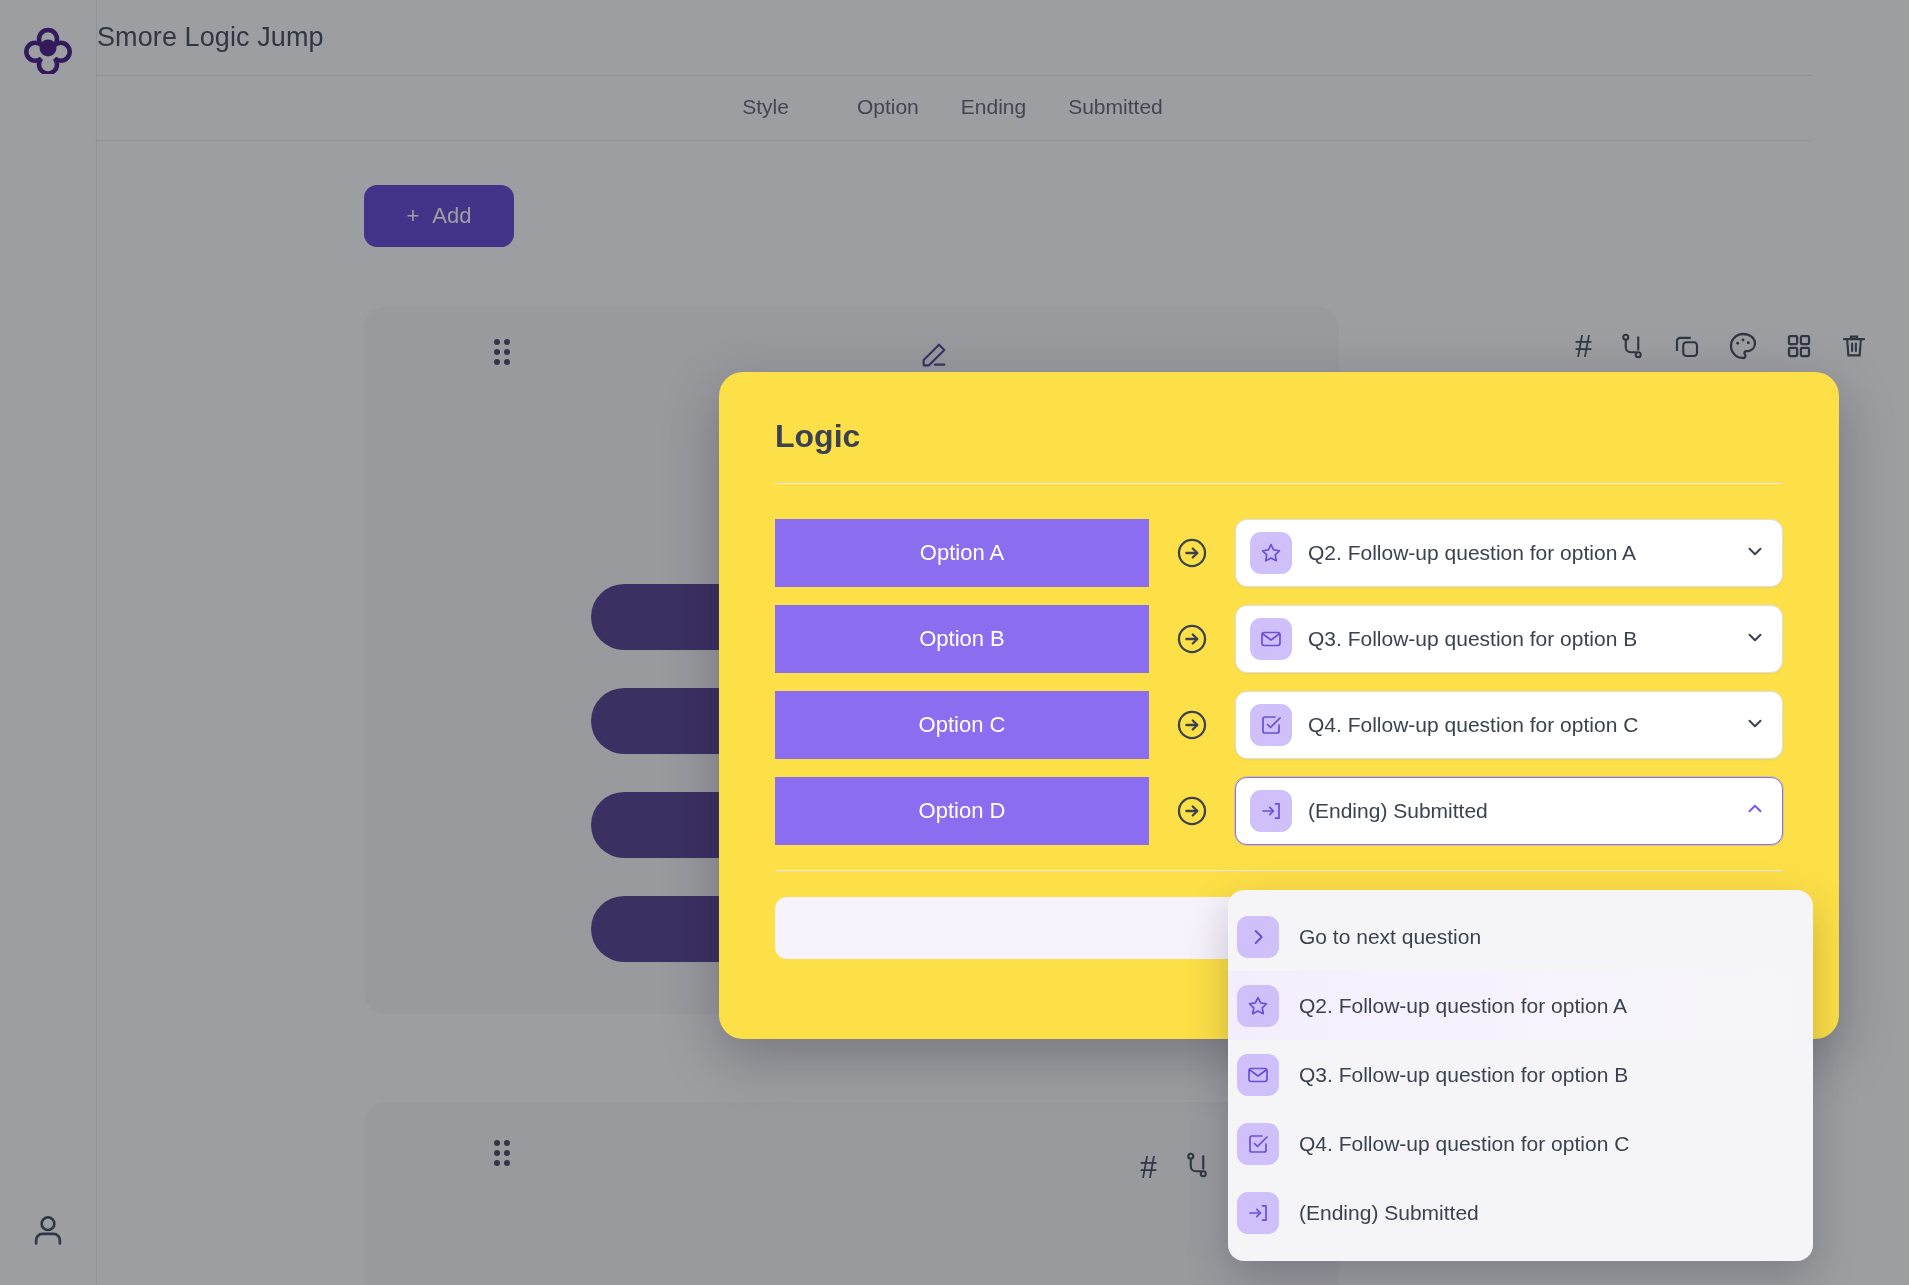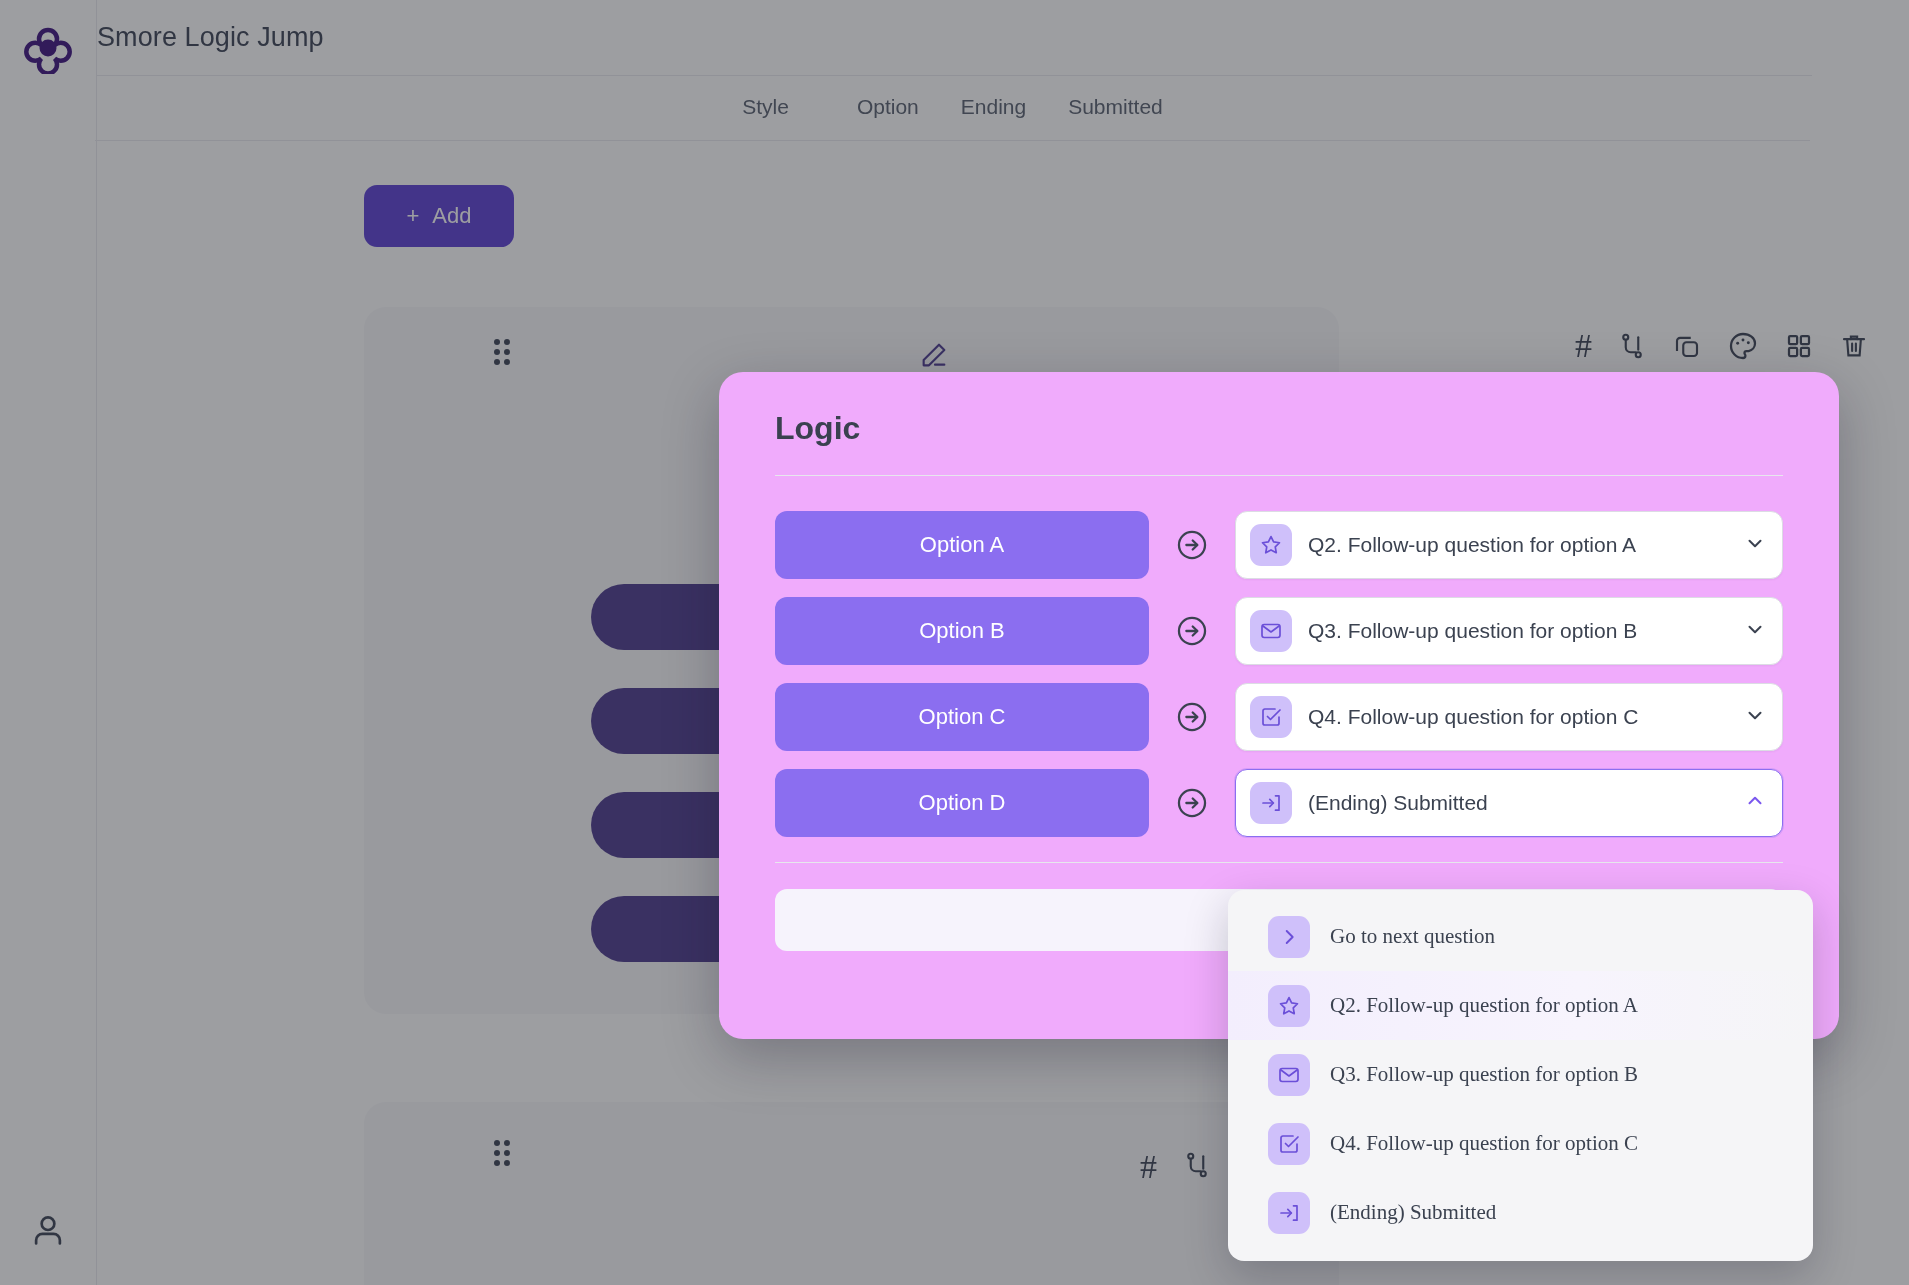--- a/index.html
+++ b/index.html
@@ -96,32 +96,32 @@
     text-align: right; font-size: 44px; color: #5b3fd4;
     font-family: "Liberation Serif", serif;
   }
 
   
   .overlay { position: absolute; inset: 0; background: rgba(38,40,46,0.45); }
 
   
   .modal {
     position: absolute; left: 719px; top: 372px; width: 1120px; height: 667px;
-    background: #f0abfc; border-radius: 24px;
+    background: #fde047; border-radius: 24px;
     box-shadow: 0 18px 55px rgba(20,18,40,.28);
-    padding: 0 28px;
+    padding: 8px 28px;
   }
   .modal-title { margin: 38px 0 0 28px; font-size: 32px; font-weight: bold; color: #3a4150; }
   .modal-divider { margin: 28px 28px 0 28px; height: 1px; background: #e7e7ed; }
 
   .rows { margin: 26px 28px 0 28px; }
   .row { display: flex; align-items: center; height: 86px; }
 
   .option-btn {
-    width: 374px; height: 68px; border: none; border-radius: 12px;
+    width: 374px; height: 68px; border: none; border-radius: 0;
     background: #8b6ef0; color: #ffffff; font-size: 22px; cursor: pointer;
     display: flex; align-items: center; justify-content: center;
   }
 
   .arrow-sep { width: 86px; display: flex; align-items: center; justify-content: center; }
 
   .select {
     flex: 1; height: 68px; background: #ffffff; border: 1px solid #dcdce4;
     border-radius: 12px; display: flex; align-items: center;
     padding: 0 16px 0 14px; cursor: pointer; position: relative;
@@ -148,21 +148,21 @@
 
   
   .dropdown {
     position: absolute; left: 1228px; top: 890px; width: 585px;
     background: #f5f5f7; border-radius: 16px;
     box-shadow: 0 16px 44px rgba(20,18,40,.22);
     padding: 12px 0 14px 0;
   }
   .dd-item {
     display: flex; align-items: center; gap: 20px;
-    height: 69px; padding: 0 40px; cursor: pointer; font-size: 21px; color: #3b4250; font-family: Liberation Serif, serif;
+    height: 69px; padding: 0 9px; cursor: pointer; font-size: 21px; color: #3b4250;
   }
   .dd-item.hl { background: linear-gradient(90deg, #f3eefd 0%, #f7f4fd 60%, #f5f5f7 100%); }
 </style>
 </head>
 <body>
 
 <div id="root">
 
   <div class="app">
 

